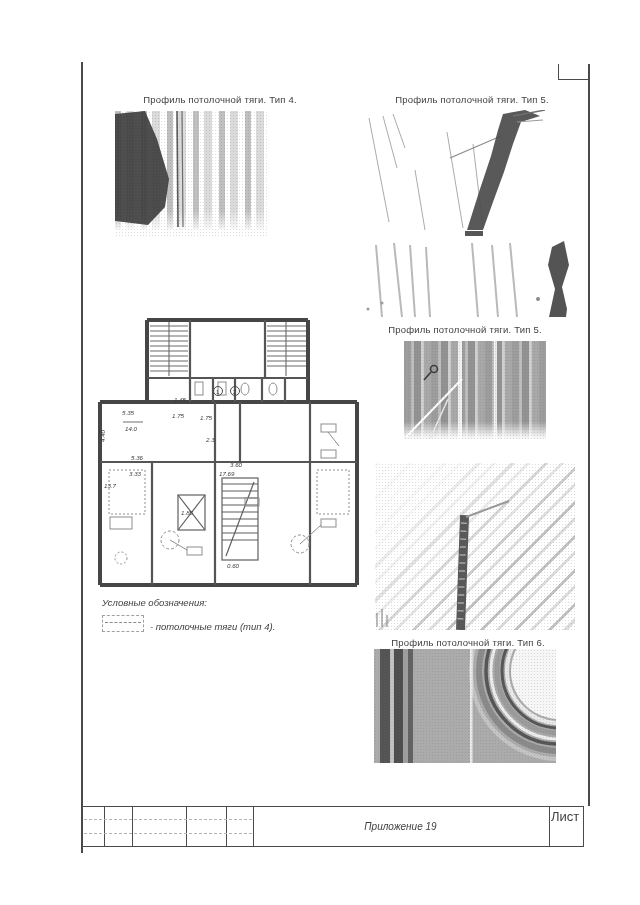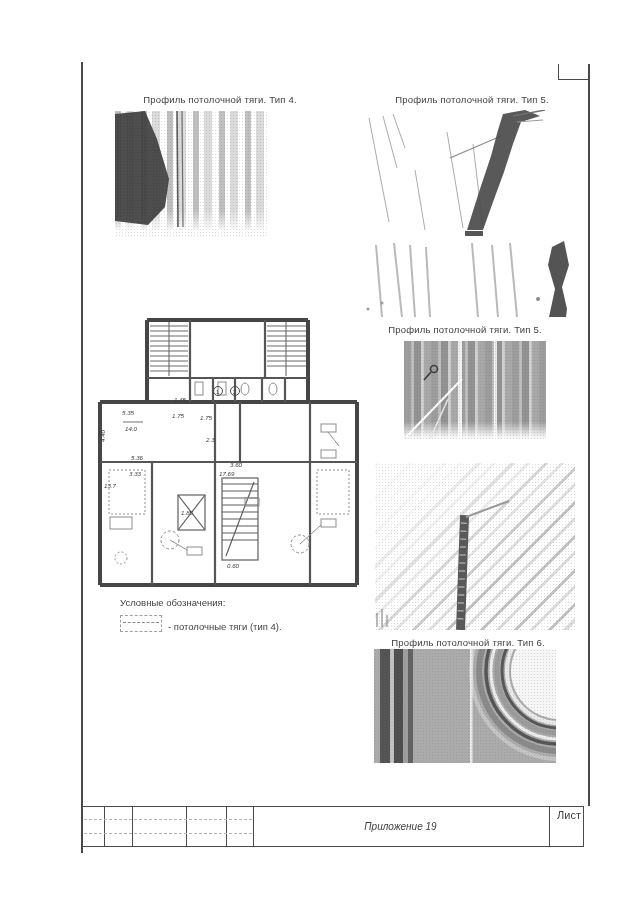--- a/index.html
+++ b/index.html
@@ -41,21 +41,21 @@
   
   .ph6b{
     background:
       linear-gradient(315deg, rgba(255,255,255,0) 35%, rgba(255,255,255,.9) 82%),
       repeating-linear-gradient(135deg,
         rgba(145,145,145,.55) 0 3px, rgba(255,255,255,0) 3px 11px,
         rgba(155,155,155,.35) 11px 14px, rgba(255,255,255,0) 14px 24px);
   }
   
   .ph7{background:#ababab;}
-  .legend{position:absolute;left:120px;top:597px;width:250px;}
+  .legend{position:absolute;left:102px;top:597px;width:250px;font-style:italic;}
   .legend-title{font-size:9.5px;color:#3f3f3f;margin-bottom:8px;}
   .legend-row{display:flex;align-items:flex-end;height:16px;margin-bottom:7px;}
   .swatch{width:40px;height:15px;position:relative;flex:0 0 auto;margin-right:6px;}
   .swatch::after{content:"";position:absolute;left:2px;right:2px;top:6px;}
   .sw4{border:1px dashed #a0a0a0;} .sw4::after{border-top:1.5px dashed #8a8a8a;}
   .sw5{border:1px dotted #a0a0a0;} .sw5::after{border-top:1.5px dotted #8a8a8a;}
   .sw6{border:1px dashed #a8a8a8;} .sw6::after{border-top:1.5px dashed #777; border-top-style:dashed;}
   .sw7{border:1px dotted #b0b0b0;border-right-color:#e7e7e7;} .sw7::after{border-top:1.5px dotted #9a9a9a;}
   .legend-label{font-size:9.5px;color:#3f3f3f;white-space:nowrap;}
   
@@ -64,22 +64,22 @@
     border:1.6px solid #4a4a4a;box-sizing:border-box;
   }
   .stamp .cell-v{position:absolute;top:0;bottom:0;width:1.4px;background:#4a4a4a;}
   .stamp .faint-h{position:absolute;height:0;border-top:1.5px dashed #b4b4b4;}
   .stamp .appendix{
     position:absolute;left:172px;right:36px;top:0;bottom:0;
     display:flex;align-items:center;justify-content:center;
     font-size:10px;color:#3f3f3f;font-style:italic;
   }
   .stamp .sheet{
-    position:absolute;right:2px;top:2px;width:30px;text-align:right;
-    font-size:11px;color:#3f3f3f;
+    position:absolute;right:2px;top:2px;width:30px;text-align:left;
+    font-size:13px;color:#3f3f3f;
   }
   .plan{position:absolute;left:95px;top:312px;}
   text{font-family:"Liberation Sans",sans-serif;}
 </style>
 </head>
 <body>
 
 <div class="page">
 
   <div class="vline" style="left:81px;top:62px;width:1.5px;height:791px;"></div>

